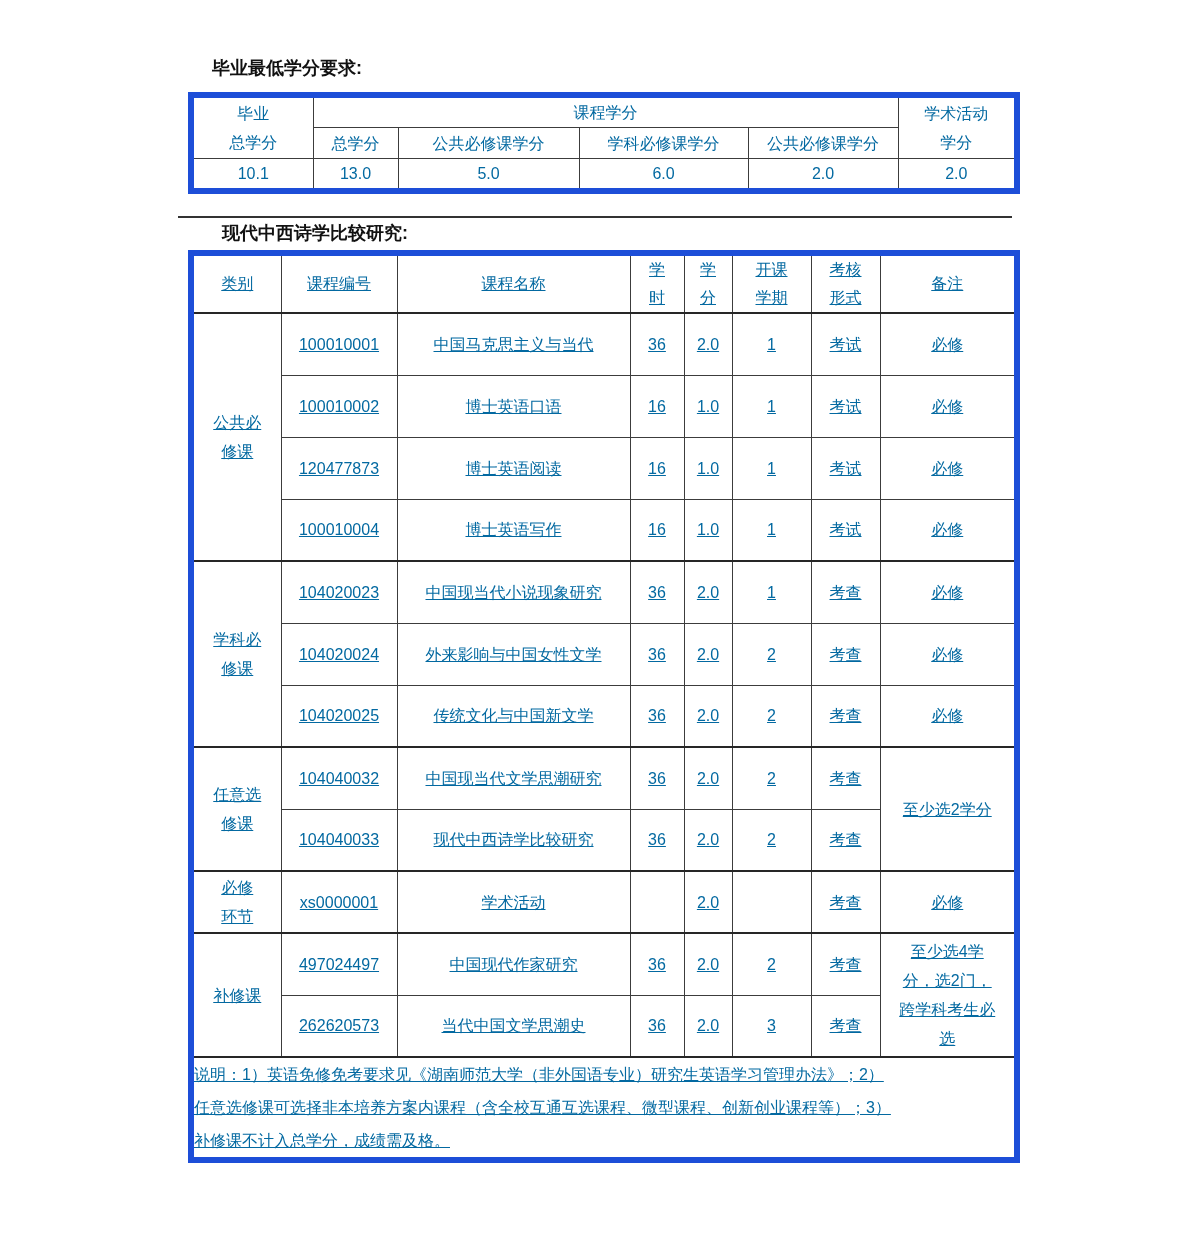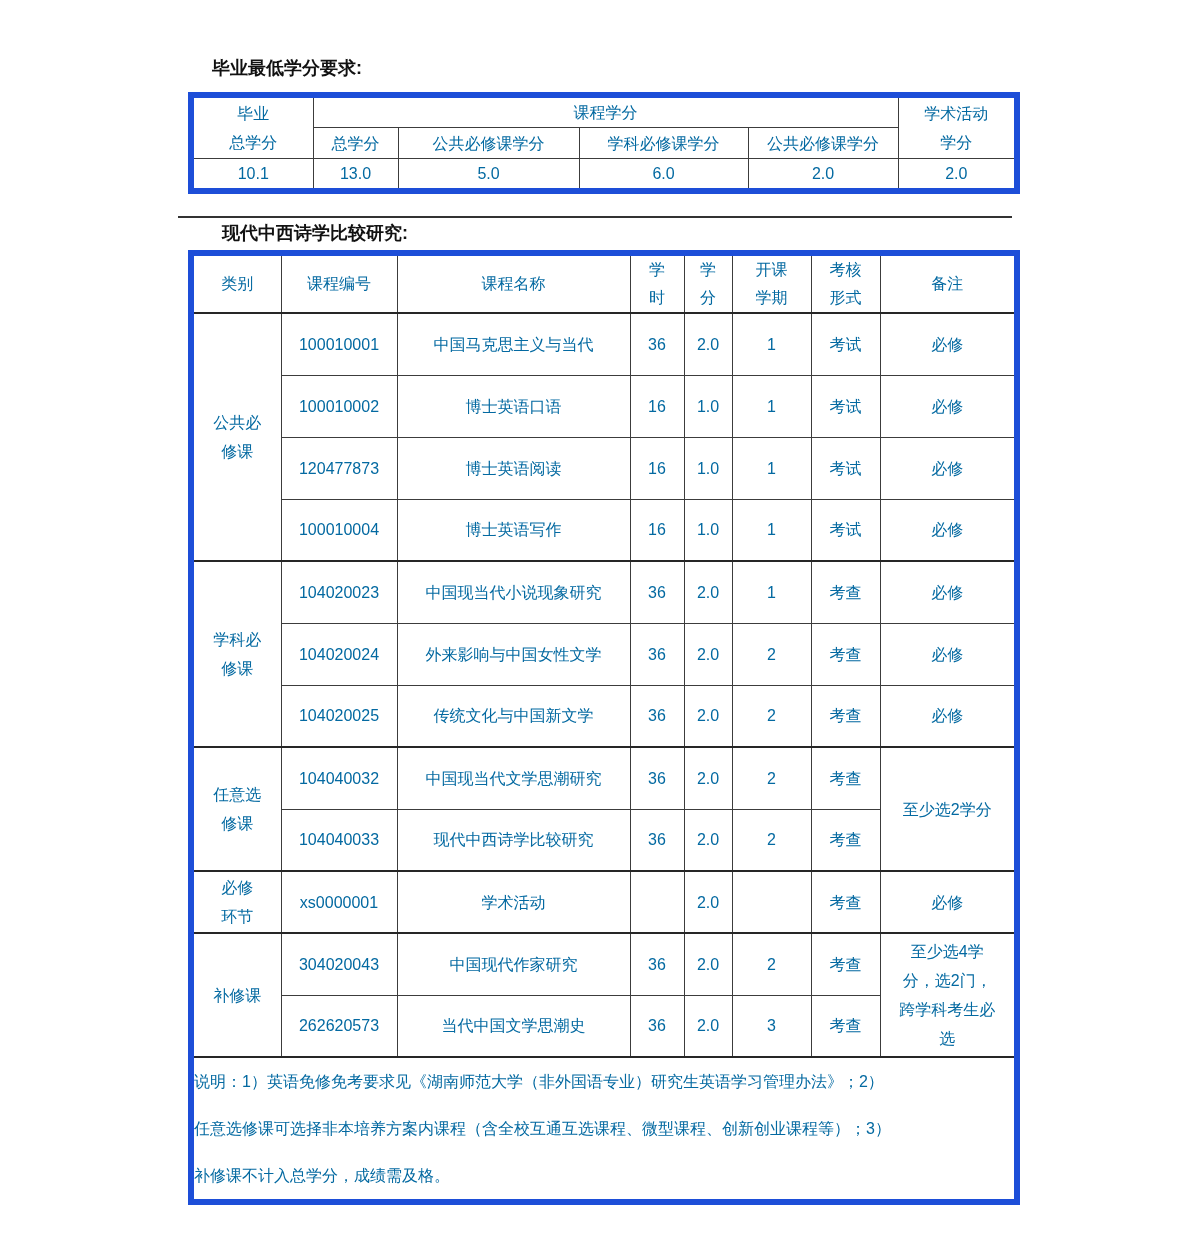--- a/index.html
+++ b/index.html
@@ -34,32 +34,32 @@
   table.tbl td {
     border:1px solid #3c3c3c;
     text-align:center;
     vertical-align:middle;
     white-space:pre-line;
     line-height:29px;
     padding:0 4px;
     overflow:hidden;
   }
   #t1 { left:188px; top:92px; }
-  #t2 { left:188px; top:250px; }
+  #t2 { left:188px; top:250px;text-decoration:underline; }
   #t2 tr.hdr td { border-bottom:2px solid #262626; line-height:28px; }
   #t2 tr.course { height:62px; }
   #t2 tr.sec td { border-top:2px solid #262626; }
   td.cname { text-align:left; padding:0 6px 0 10px; }
   td.ccredit { word-break:break-all; padding:0 14px; }
   #t2 tr.note-row { height:100px; }
   #t2 tr.note-row td {
     border-top:2px solid #262626;
     text-align:left;
     padding:0 0;
-    line-height:47px;
+    line-height:33px;
   }
 </style>
 </head>
 <body>
 
 <div class="page">
 
   <div id="h1" class="doc-heading">毕业最低学分要求:</div>
 
   <table id="t1" class="tbl">
@@ -223,21 +223,21 @@
         <td class="cname">学术活动</td>
         <td></td>
         <td class="ccredit">2.0</td>
         <td></td>
         <td>考查</td>
         <td>必修</td>
       </tr>
 
       <tr class="course sec">
         <td rowspan="2">补修课</td>
-        <td>304020043</td>
+        <td>497024497</td>
         <td class="cname">中国现代作家研究</td>
         <td>36</td>
         <td class="ccredit">2.0</td>
         <td>2</td>
         <td>考查</td>
         <td rowspan="2">至少选4学
 分，选2门，
 跨学科考生必
 选</td>
       </tr>

